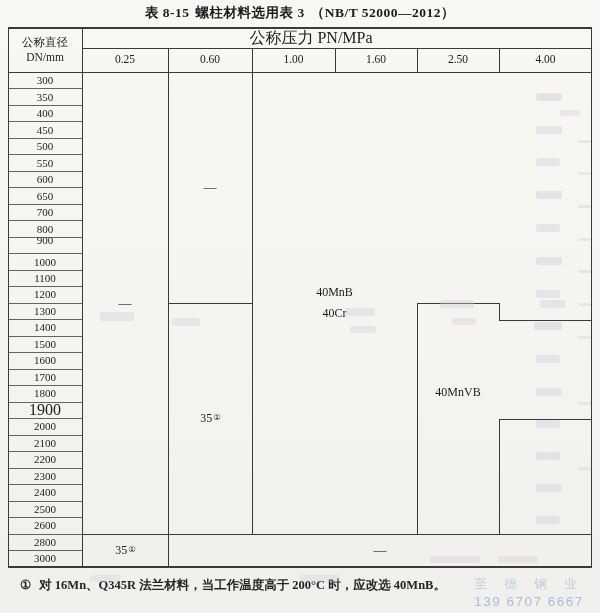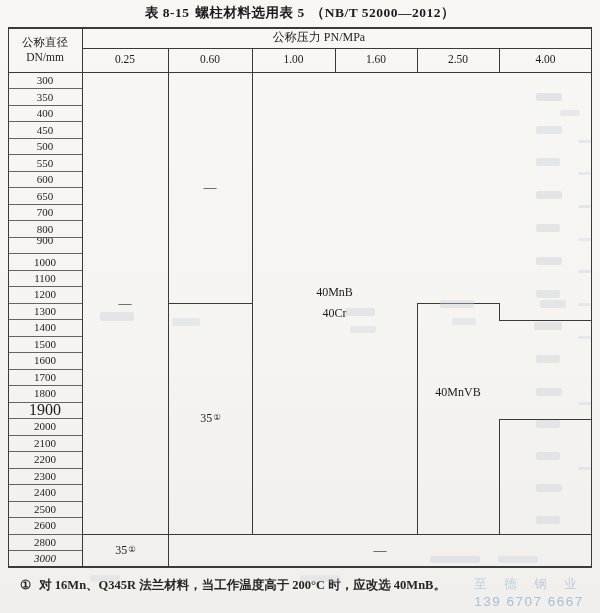--- a/index.html
+++ b/index.html
@@ -28,21 +28,21 @@
   .wm-co{font-size:12.5px;letter-spacing:7px;color:#b7c9dd;opacity:.9;}
   .wm-ph{font-size:13.5px;letter-spacing:1.5px;color:#a5c0da;margin-top:1px;}
   .smudge{position:absolute;background:#c8cdd6;border-radius:2px;filter:blur(.7px);}
 </style>
 </head>
 <body>
 
 <div class="sheet">
 
   <div class="title">
-    <span>表 8-15</span><span class="sp">螺柱材料选用表 5</span><span>（NB/T 52000—2012）</span>
+    <span>表 8-15</span><span class="sp">螺柱材料选用表 3</span><span>（NB/T 52000—2012）</span>
   </div>
 
   <div class="ln" style="left:8px;top:27.4px;width:584px;height:1.6px;"></div>
   <div class="ln" style="left:82px;top:47.5px;width:510px;height:1.1px;"></div>
   <div class="ln" style="left:8px;top:72px;width:584px;height:1.2px;"></div>
   <div class="ln" style="left:168px;top:303px;width:84px;height:1px;"></div>
   <div class="ln" style="left:417px;top:303px;width:82px;height:1px;"></div>
   <div class="ln" style="left:499px;top:319.8px;width:93px;height:1px;"></div>
   <div class="ln" style="left:499px;top:418.7px;width:93px;height:1px;"></div>
   <div class="ln" style="left:82px;top:534px;width:510px;height:1px;"></div>
@@ -57,21 +57,21 @@
   <div class="ln" style="left:416.5px;top:303px;width:1.1px;height:232px;"></div>
   <div class="ln" style="left:498.5px;top:47.5px;width:1px;height:25px;"></div>
   <div class="ln" style="left:498.5px;top:303px;width:1px;height:17.8px;"></div>
   <div class="ln" style="left:498.5px;top:418.7px;width:1px;height:116.3px;"></div>
   <div class="ln" style="left:591px;top:27.4px;width:1.2px;height:541px;"></div>
 
   <div class="txt hdr2" style="left:8px;top:27.4px;width:74px;height:44.5px;">
     <span>公称直径</span>
     <span>DN/mm</span>
   </div>
-  <div class="txt" style="left:82px;top:27.4px;width:458px;height:20px;font-size:12px;padding-left:8px;">公称压力 PN/MPa</div>
+  <div class="txt" style="left:82px;top:27.4px;width:458px;height:20px;font-size:16px;">公称压力 PN/MPa</div>
   <div id="pressure-cols">
       <div class="txt num" style="left: 82px; top: 47.5px; width: 86px; height: 24.5px;">0.25</div>
       <div class="txt num" style="left: 168px; top: 47.5px; width: 84px; height: 24.5px;">0.60</div>
       <div class="txt num" style="left: 252px; top: 47.5px; width: 83px; height: 24.5px;">1.00</div>
       <div class="txt num" style="left: 335px; top: 47.5px; width: 82px; height: 24.5px;">1.60</div>
       <div class="txt num" style="left: 417px; top: 47.5px; width: 82px; height: 24.5px;">2.50</div>
       <div class="txt num" style="left: 499px; top: 47.5px; width: 93px; height: 24.5px;">4.00</div>
     </div>
 
   <div id="dn-rows">
@@ -125,21 +125,21 @@
       <div class="txt" style="left: 8px; top: 467.6px; width: 74px; height: 16.4833px; font-size: 11px;">2300</div>
       <div class="ln soft" style="left: 8px; top: 467.6px; width: 74px; height: 0.9px;"></div>
       <div class="txt" style="left: 8px; top: 484.083px; width: 74px; height: 16.4833px; font-size: 11px;">2400</div>
       <div class="ln soft" style="left: 8px; top: 484.083px; width: 74px; height: 0.9px;"></div>
       <div class="txt" style="left: 8px; top: 500.567px; width: 74px; height: 16.4833px; font-size: 11px;">2500</div>
       <div class="ln soft" style="left: 8px; top: 500.567px; width: 74px; height: 0.9px;"></div>
       <div class="txt" style="left: 8px; top: 517.05px; width: 74px; height: 16.4833px; font-size: 11px;">2600</div>
       <div class="ln soft" style="left: 8px; top: 517.05px; width: 74px; height: 0.9px;"></div>
       <div class="txt" style="left: 8px; top: 533.533px; width: 74px; height: 16.4833px; font-size: 11px;">2800</div>
       <div class="ln soft" style="left: 8px; top: 533.533px; width: 74px; height: 0.9px;"></div>
-      <div class="txt" style="left: 8px; top: 550.017px; width: 74px; height: 16.4833px; font-size: 11px; font-style: italic;">3000</div>
+      <div class="txt" style="left: 8px; top: 550.017px; width: 74px; height: 16.4833px; font-size: 11px;">3000</div>
       <div class="ln soft" style="left: 8px; top: 550.017px; width: 74px; height: 0.9px;"></div>
     </div>
 
   <div class="txt" style="left:82px;top:72px;width:86px;height:462px;font-size:13px;">—</div>
   <div class="txt" style="left:168px;top:72px;width:84px;height:231px;font-size:13px;">—</div>
   <div class="txt" style="left:168px;top:303px;width:84px;height:231px;">
     <span>35</span>
       <sup>①</sup>
   </div>
   <div class="txt mat2" style="left:252px;top:72px;width:165px;height:462px;">

